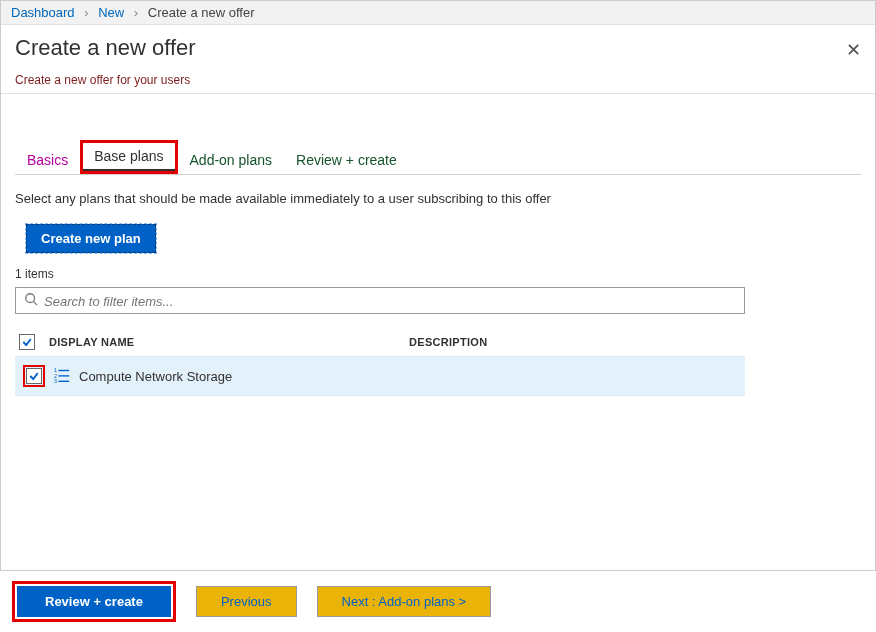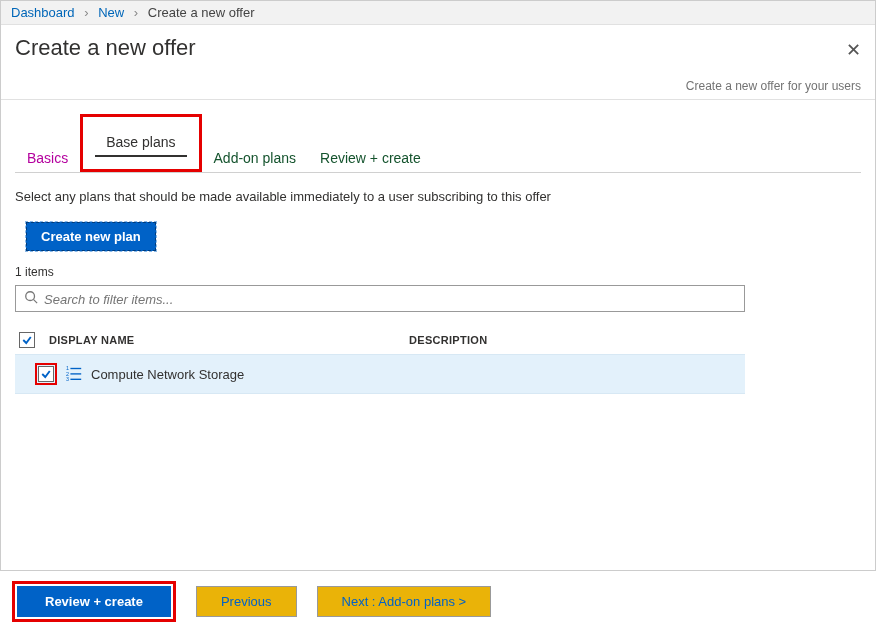--- a/index.html
+++ b/index.html
@@ -21,21 +21,21 @@
 }
 .breadcrumb-link { color: #0066b8; cursor: pointer; }
 .breadcrumb-sep { color: #888; padding: 0 6px; }
 .breadcrumb-current { color: #444; }
 .header-area {
   padding: 10px 14px 6px 14px;
   position: relative;
   border-bottom: 1px solid #e1e1e1;
 }
 .header-title { font-size: 22px; font-weight: 400; }
-.header-subtitle { font-size: 12px; color: #737373; margin-top: 18px; text-align: right; }
+.header-subtitle { font-size: 12px; color: #7f1d1d; margin-top: 12px; }
 .close-x {
   position: absolute; right: 14px; top: 14px;
   font-size: 18px; color: #555; cursor: pointer;
   font-weight: 300;
 }
 .content { padding: 14px 14px 0 14px; }
 .tabs-row {
   border-bottom: 1px solid #d0d0d0;
   display: flex;
   align-items: flex-end;
@@ -48,21 +48,22 @@
   color: #14532d;
   position: relative;
 }
 .tab.completed { color: #b4009e; }
 .tab.active {
   color: #323130;
   border-bottom: 2px solid #323130;
 }
 .red-highlight-tab {
   border: 3px solid #e50000;
-  padding: 12px;
+  padding: 0;
+  margin-top: 32px;
 }
 .red-highlight-tab .tab { padding: 5px 11px; }
 .instruction { font-size: 13px; margin: 16px 0 18px 0; color: #323130; }
 .create-plan-btn {
   background: #0062c7;
   color: #fff;
   border: 1px dashed #003b7a;
   outline: 1px dashed #8ab8e6;
   padding: 6px 14px;
   font-size: 13px;
@@ -94,21 +95,21 @@
 .header-check {
   width: 16px; height: 16px;
   border: 1px solid #666;
   display: flex; align-items: center; justify-content: center;
 }
 .header-check svg { width: 12px; height: 12px; stroke: #0062c7; stroke-width: 2.5; fill: none; }
 .table-row {
   display: grid;
   grid-template-columns: 30px 360px 1fr;
   align-items: center;
-  padding: 8px 20px;
+  padding: 8px 8px;
   background: #e3f1fb;
   border-top: 1px solid #d7e8f4;
   border-bottom: 1px solid #d7e8f4;
 }
 .row-check-wrap {
   border: 2px solid #e50000;
   display: inline-flex;
   padding: 1px;
 }
 .row-check {

